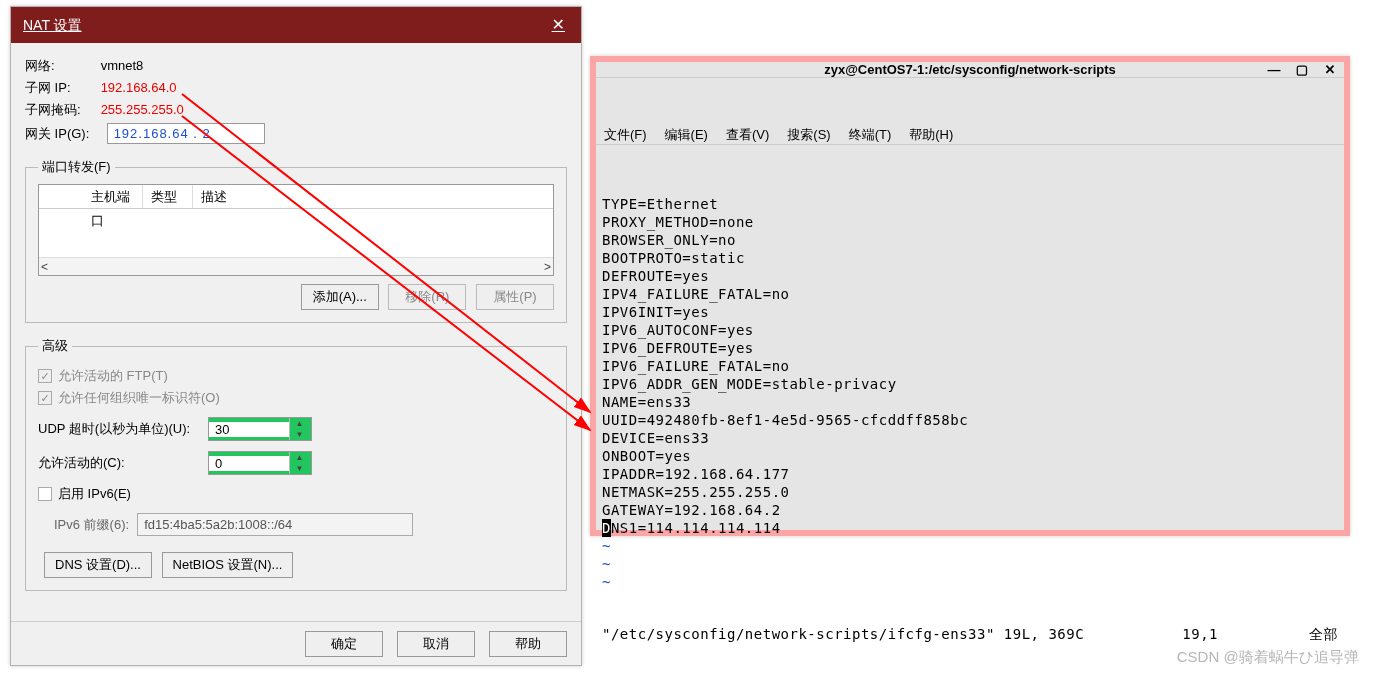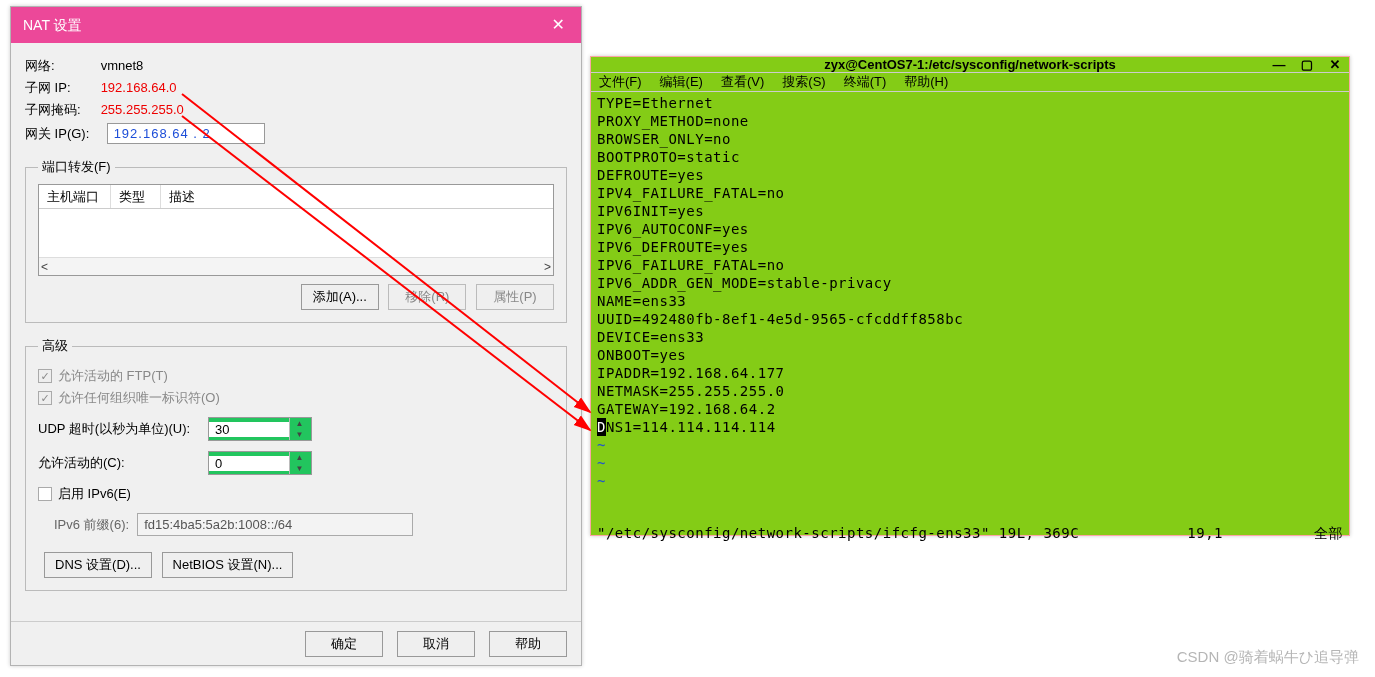--- a/index.html
+++ b/index.html
@@ -16,25 +16,26 @@
   
   .nat-dialog {
     position: absolute; top: 6px; left: 10px;
     width: 572px; height: 660px;
     border: 1px solid #b3b3b3;
     background: #f0f0f0;
     display: flex; flex-direction: column;
     box-shadow: 0 0 4px rgba(0,0,0,.2);
   }
   .nat-title {
-    background: #ec4899; color: #fff;
+    background: #7f1d1d; color: #fff;
     height: 36px; line-height: 36px;
     padding: 0 12px;
     display: flex; justify-content: space-between; align-items: flex-end;
     font-size: 14px;
+    text-decoration: underline;
   }
   .nat-title .close { font-size: 16px; padding: 0 4px; cursor: pointer; }
   .nat-body { padding: 10px 14px 10px 14px; flex: 1; }
 
   .info-row { margin: 4px 0; }
   .info-row .lbl { display: inline-block; width: 72px; }
   .info-row .red { color: #e00; }
 
   .gateway-row { margin-top: 4px; }
   .gateway-row input {
@@ -49,21 +50,21 @@
   }
   fieldset.group > legend { padding: 0 4px; }
 
   .pf-table {
     border: 1px solid #999; background: #fff;
     height: 92px; width: 100%;
     display: flex; flex-direction: column;
   }
   .pf-head { display: flex; border-bottom: 1px solid #ccc; height: 24px; align-items: center; }
   .pf-head span { padding: 0 8px; border-right: 1px solid #ddd; height: 100%; line-height: 24px; }
-  .pf-head .c1 { width: 72px; } .pf-head .c2 { width: 50px; }
+  .pf-head .c1 { width: 60px; margin-left: 44px; } .pf-head .c2 { width: 50px; }
   .pf-head .c3 { width: 190px; } .pf-head .c4 { flex: 1; border-right: 0; }
   .pf-scroll { flex: 1; display: flex; align-items: flex-end; }
   .hscroll {
     flex: 1; height: 18px; border-top: 1px solid #ddd;
     display: flex; align-items: center; justify-content: space-between;
     background: #f4f4f4; padding: 0 2px;
   }
   .hscroll span { font-size: 12px; color: #444; }
   .pf-buttons { text-align: right; margin-top: 8px; }
   .btn {
@@ -105,23 +106,23 @@
   .dlg-footer {
     height: 44px; border-top: 1px solid #ccc;
     display: flex; justify-content: flex-end; align-items: center;
     padding: 0 14px; gap: 8px;
   }
 
   
   .term-window {
     position: absolute; top: 56px; left: 590px;
     width: 760px; height: 480px;
-    border: 1px solid #fca5a5; background: #84cc16;
+    border: 6px solid #fca5a5; background: #e5e5e5;
     box-shadow: 0 0 4px rgba(0,0,0,.2);
-    display: flex; flex-direction: column;
+    display: flex; flex-direction: column; gap: 48px;
   }
   .term-title {
     height: 26px; border-bottom: 1px solid #ccc;
     display: flex; align-items: center; justify-content: center;
     position: relative; font-weight: bold; font-size: 13px;
   }
   .term-controls { position: absolute; right: 6px; display: flex; gap: 12px; font-family: sans-serif; }
   .term-controls span { width: 16px; text-align: center; }
   .term-menu {
     height: 26px; border-bottom: 1px solid #ccc; padding: 0 8px;

